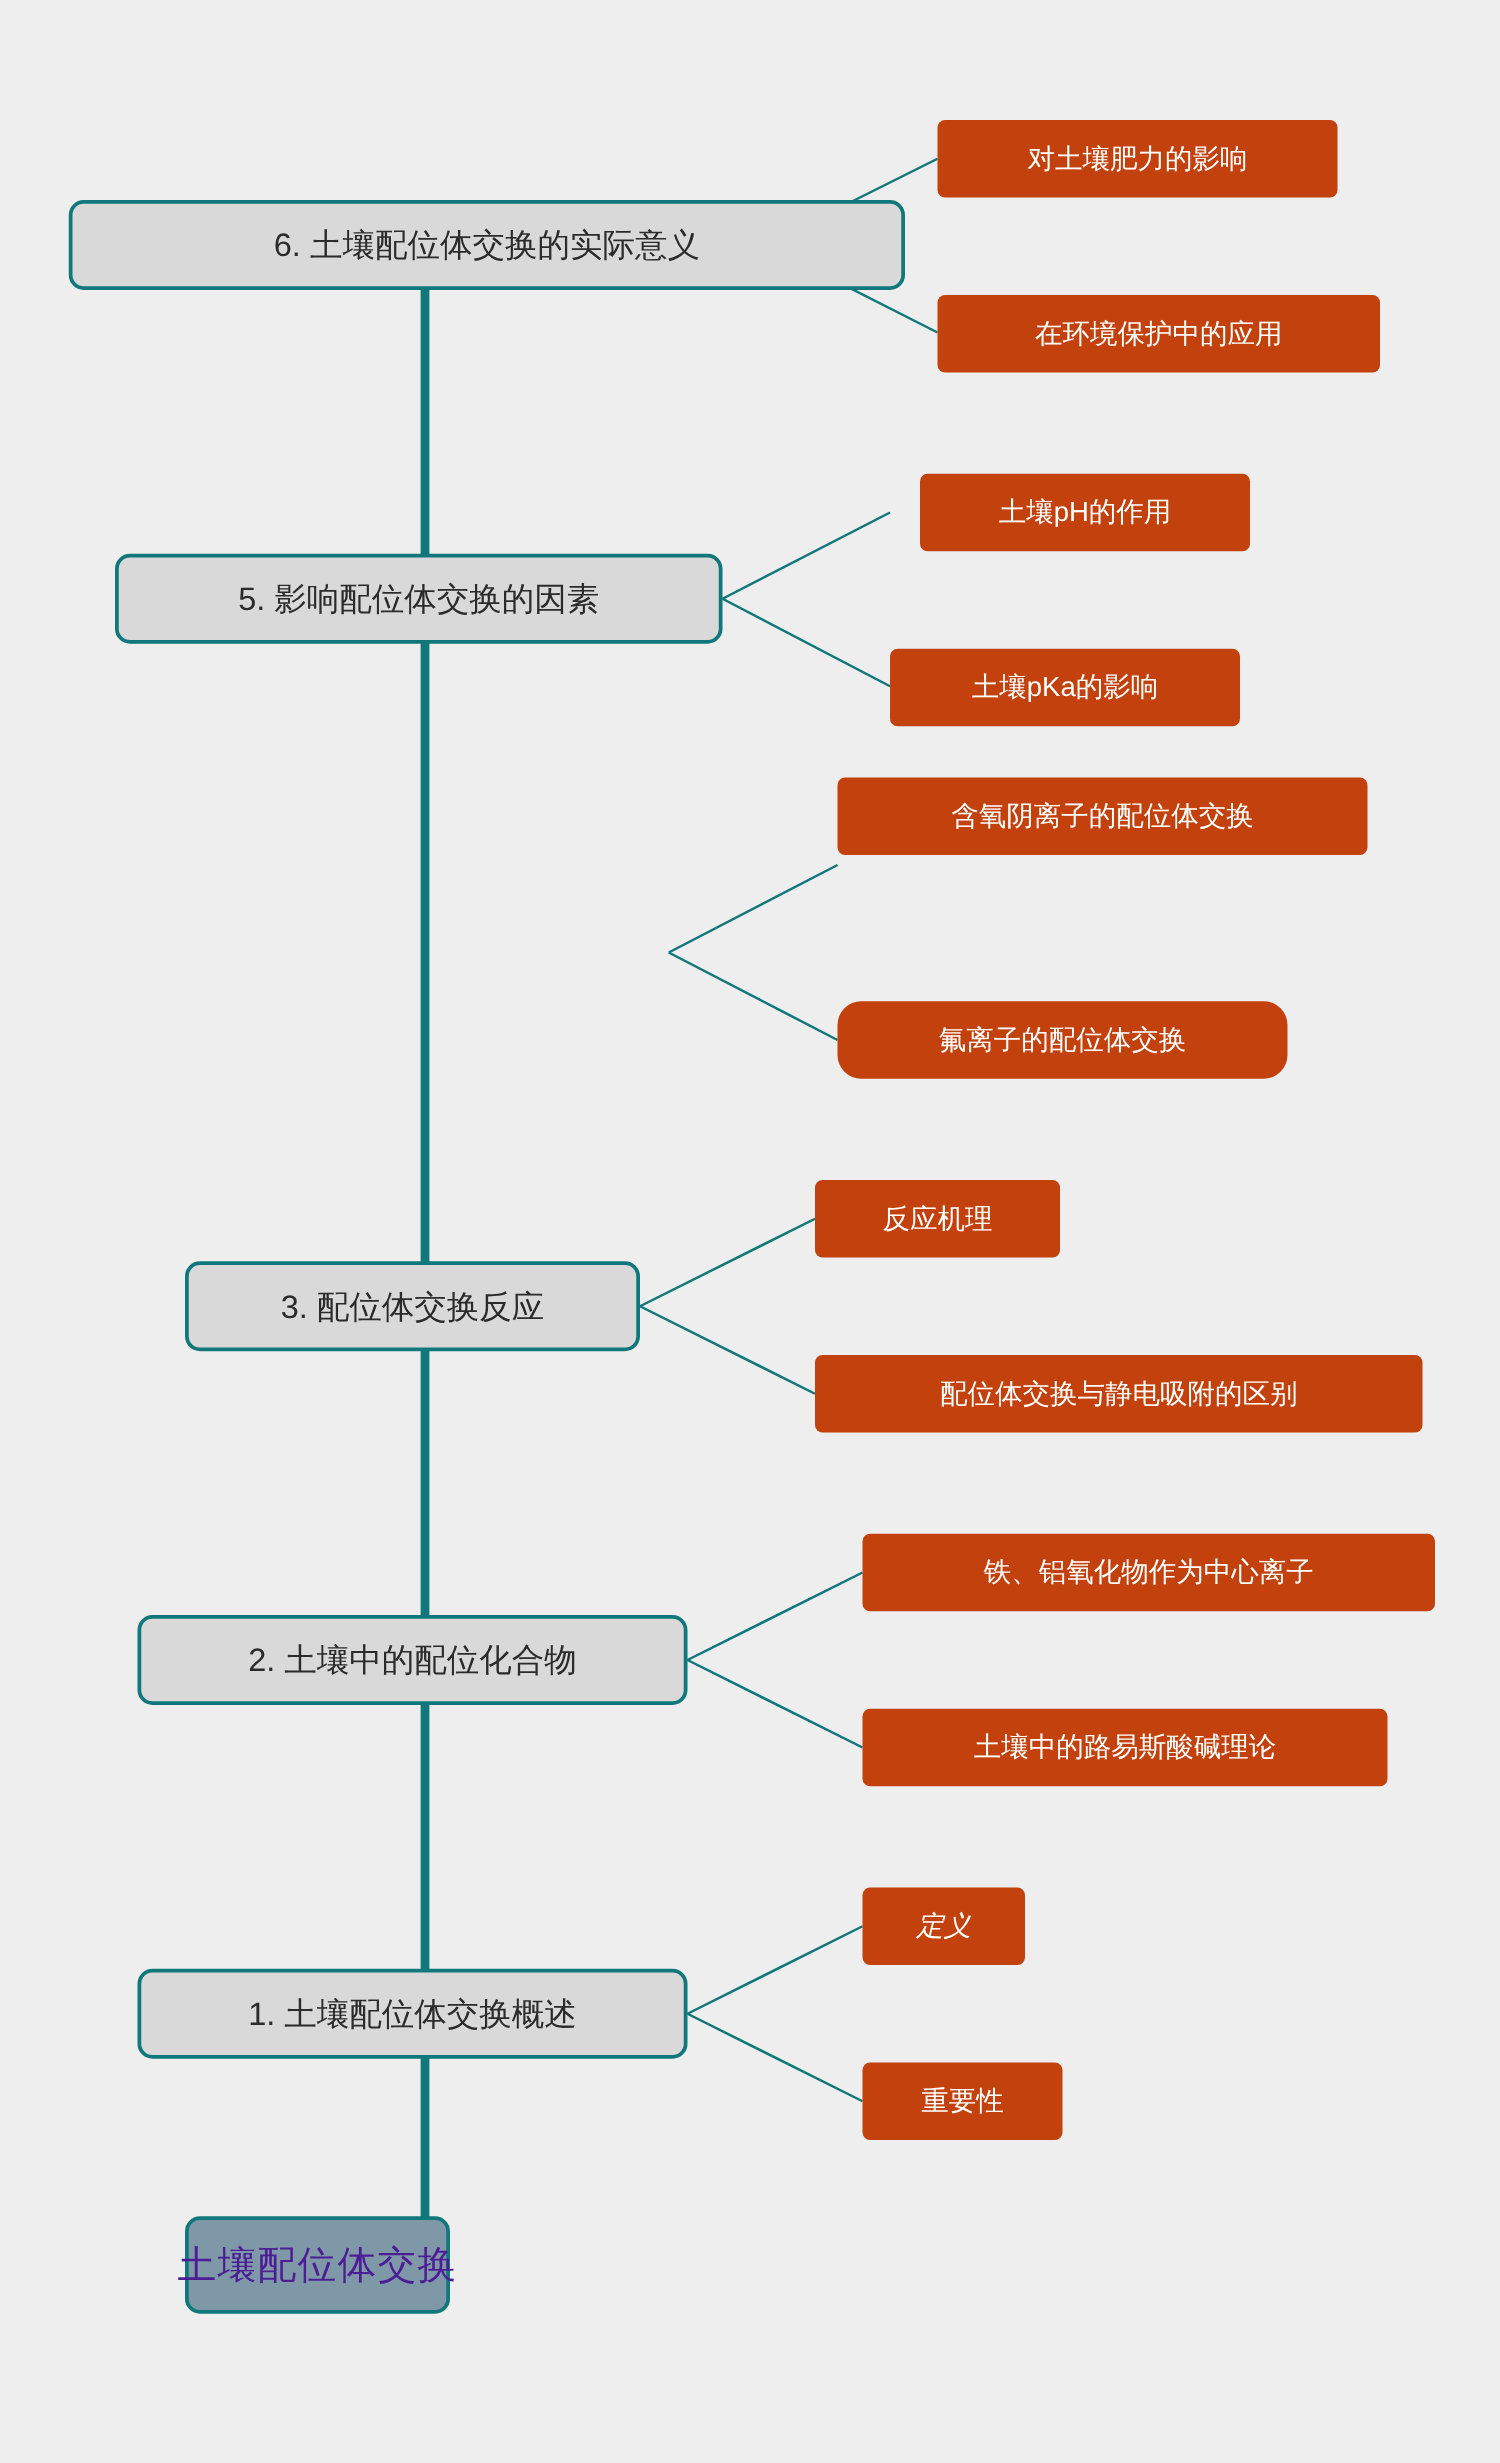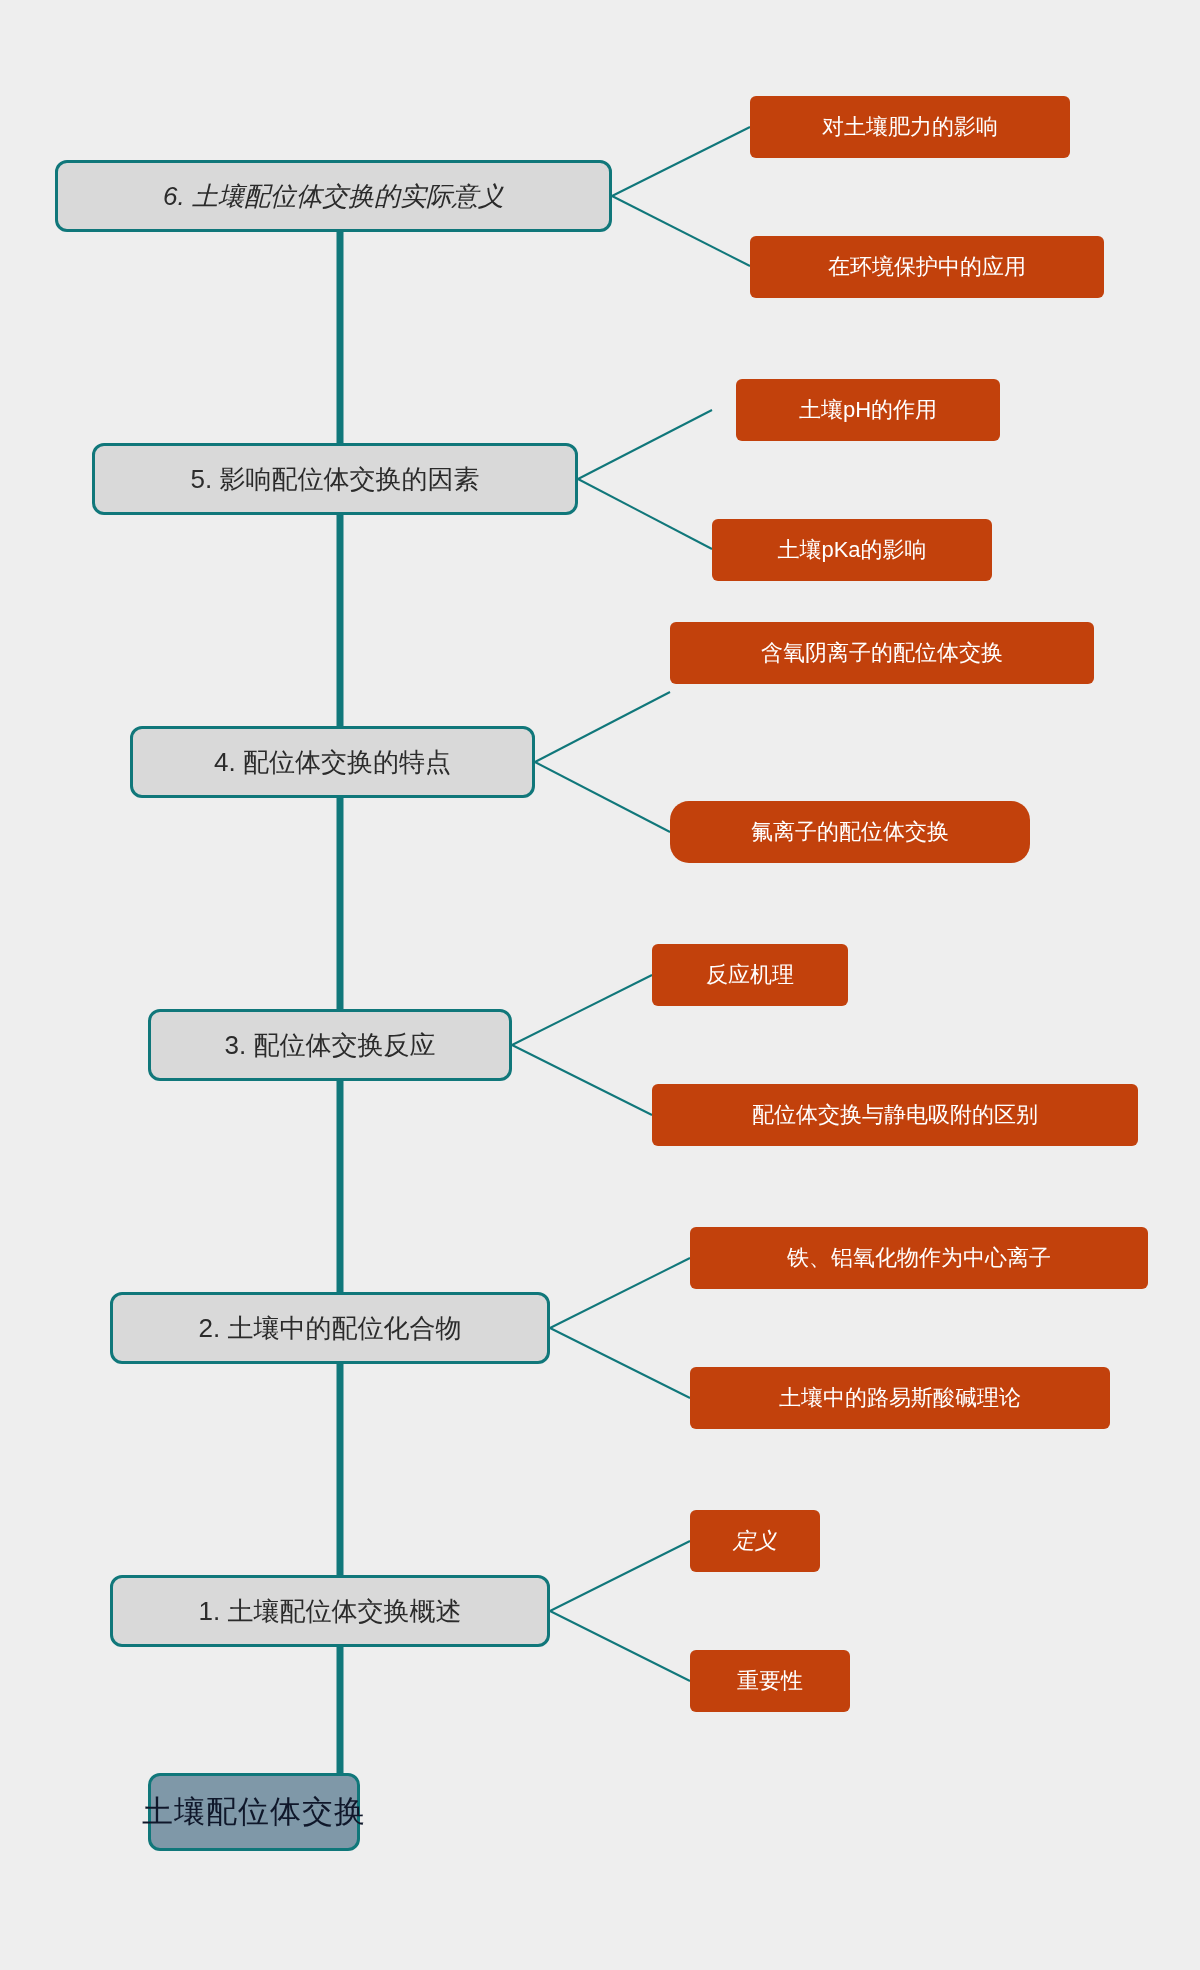--- a/index.html
+++ b/index.html
@@ -34,21 +34,21 @@
     align-items: center;
     justify-content: center;
     text-align: center;
     white-space: nowrap;
   }
   
   .root {
     background: #7f98a8;
     border: 3px solid #10777a;
     border-radius: 12px;
-    color: #0f172a;
+    color: #4c1d95;
     font-size: 31px;
     letter-spacing: 1px;
   }
   
   .branch {
     background: #d9d9d9;
     border: 3px solid #10777a;
     border-radius: 12px;
     color: #2b2b2b;
     font-size: 26px;
@@ -84,29 +84,28 @@
 
     <path d="M 550 1328 L 690 1258" stroke="#10777a" stroke-width="2" fill="none"></path>
     <path d="M 550 1328 L 690 1398" stroke="#10777a" stroke-width="2" fill="none"></path>
 
     <path d="M 550 1611 L 690 1541" stroke="#10777a" stroke-width="2" fill="none"></path>
     <path d="M 550 1611 L 690 1681" stroke="#10777a" stroke-width="2" fill="none"></path>
   </svg>
 
   <div class="node root" style="left:148px; top:1773px; width:212px; height:78px;">土壤配位体交换</div>
 
-  <div class="node branch" style="left:55px; top:160px; width:557px; height:72px;font-style:italic;">6. 土壤配位体交换的实际意义</div>
+  <div class="node branch" style="left:55px; top:160px; width:669px; height:72px;">6. 土壤配位体交换的实际意义</div>
   <div class="node leaf" style="left:750px; top:96px; width:320px; height:62px;">对土壤肥力的影响</div>
   <div class="node leaf" style="left:750px; top:236px; width:354px; height:62px;">在环境保护中的应用</div>
 
   <div class="node branch" style="left:92px; top:443px; width:486px; height:72px;">5. 影响配位体交换的因素</div>
   <div class="node leaf" style="left:736px; top:379px; width:264px; height:62px;">土壤pH的作用</div>
   <div class="node leaf" style="left:712px; top:519px; width:280px; height:62px;">土壤pKa的影响</div>
 
-  <div class="node branch" style="left:130px; top:726px; width:405px; height:72px;">4. 配位体交换的特点</div>
   <div class="node leaf" style="left:670px; top:622px; width:424px; height:62px;">含氧阴离子的配位体交换</div>
   <div class="node leaf" style="left:670px; top:801px; width:360px; height:62px;border-radius:19px;">氟离子的配位体交换</div>
 
   <div class="node branch" style="left:148px; top:1009px; width:364px; height:72px;">3. 配位体交换反应</div>
   <div class="node leaf" style="left:652px; top:944px; width:196px; height:62px;">反应机理</div>
   <div class="node leaf" style="left:652px; top:1084px; width:486px; height:62px;">配位体交换与静电吸附的区别</div>
 
   <div class="node branch" style="left:110px; top:1292px; width:440px; height:72px;">2. 土壤中的配位化合物</div>
   <div class="node leaf" style="left:690px; top:1227px; width:458px; height:62px;">铁、铝氧化物作为中心离子</div>
   <div class="node leaf" style="left:690px; top:1367px; width:420px; height:62px;">土壤中的路易斯酸碱理论</div>

